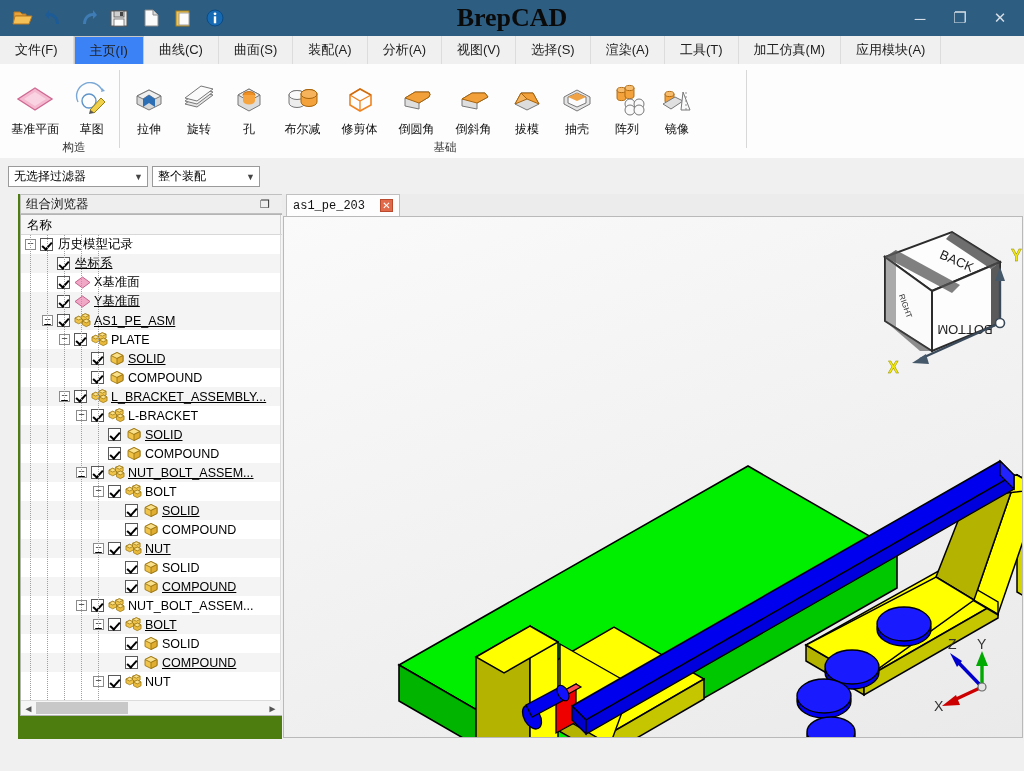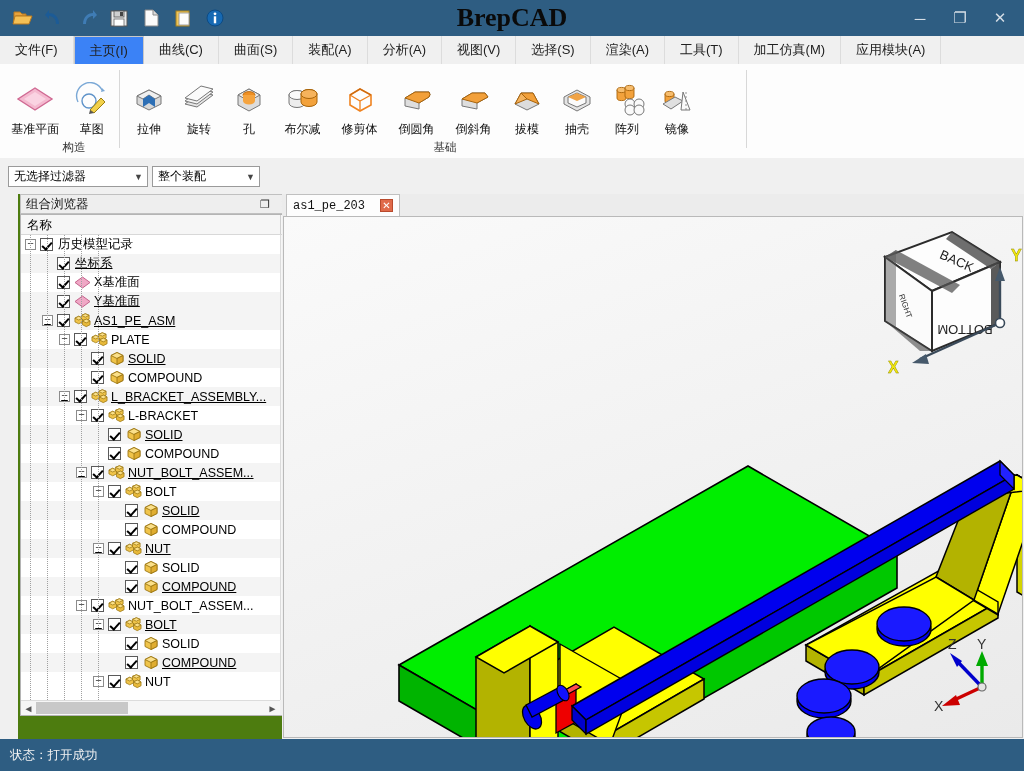--- a/index.html
+++ b/index.html
@@ -938,17 +938,14 @@
 
           <line x1="48" y1="52" x2="18" y2="66" stroke="#cc0000" stroke-width="3.4"></line>
           <polygon points="8,71 22,60 26,70" fill="#cc0000"></polygon>
           <text x="0" y="76" font-family="'Liberation Sans',sans-serif" font-size="14" fill="#333">X</text>
           <circle cx="48" cy="52" r="4" fill="#e4e4e4" stroke="#666" stroke-width="1.2"></circle>
         </g>
       </svg>
     </div>
   </div>
 
-  <div class="statusbar">
-    <div class="status-text">状态：打开成功</div>
-  </div>
 
 </div>
 
 </body></html>

